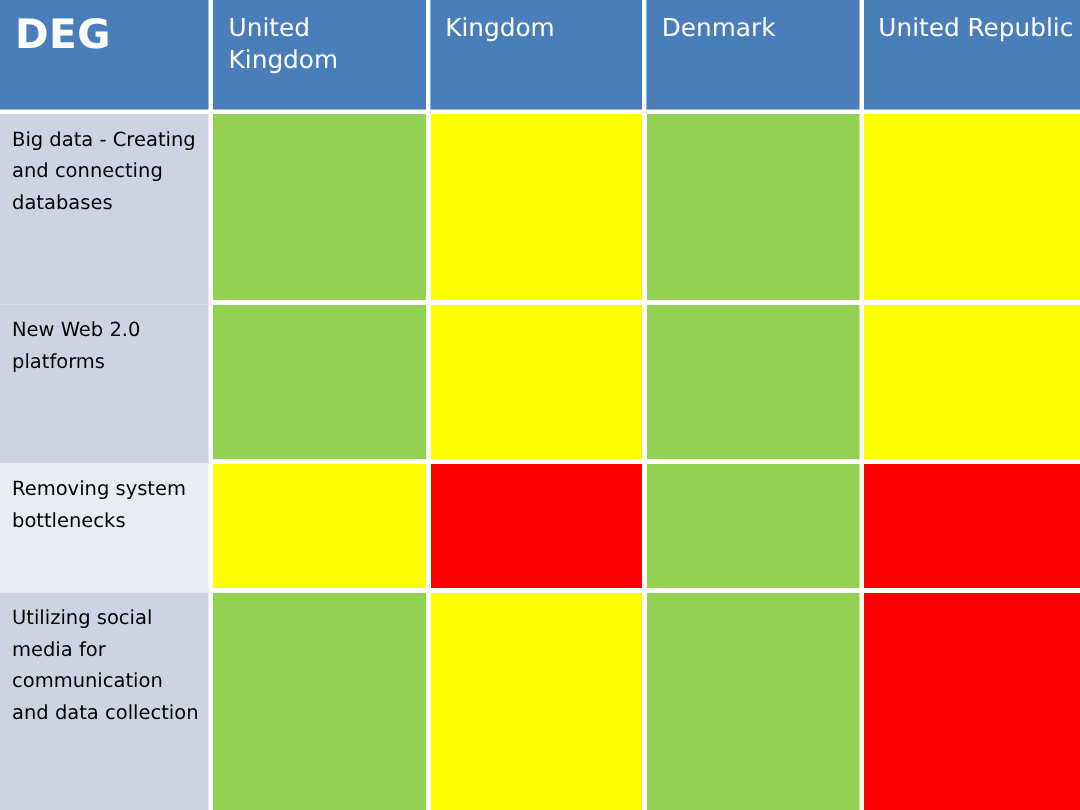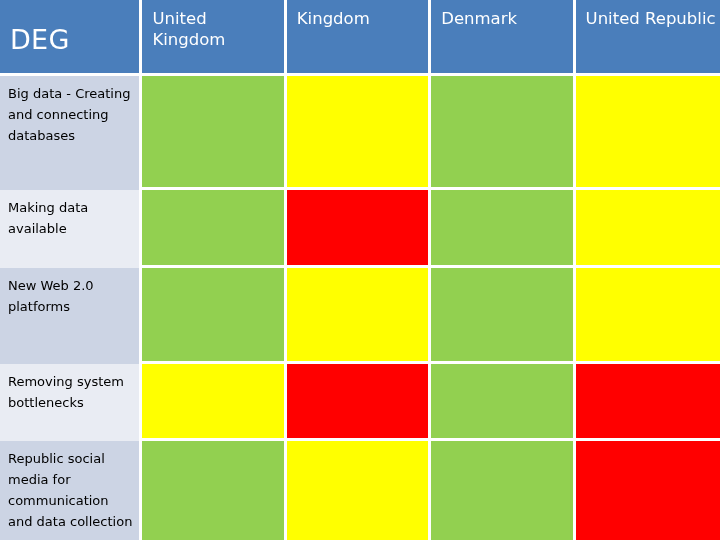--- a/index.html
+++ b/index.html
@@ -46,22 +46,22 @@
     text-align: left;
     padding: 8px 0 0 10px;
     border-right: 3px solid #ffffff;
     border-bottom: 3px solid #ffffff;
     box-sizing: border-box;
   }
   th.header-cell.last { border-right: none; }
 
   th.header-cell.title-cell {
     font-size: 27px;
-    font-weight: normal;
-    padding-top: 22px;
+    font-weight: bold;
+    padding-top: 6px;
     letter-spacing: 0.3px;
   }
 
   
   td.row-label {
     color: #000000;
     font-size: 13px;
     line-height: 1.62;
     text-align: left;
     padding: 7px 6px 4px 8px;
@@ -117,46 +117,39 @@
   <tbody>
 
     <tr class="data-row r0">
       <td class="row-label shade-a">Big data - Creating and connecting databases</td>
       <td class="rating-cell sw-green"></td>
       <td class="rating-cell sw-yellow"></td>
       <td class="rating-cell sw-green"></td>
       <td class="rating-cell last sw-yellow"></td>
     </tr>
 
-    <tr class="data-row r1">
-      <td class="row-label shade-b">Making data available</td>
-      <td class="rating-cell sw-green"></td>
-      <td class="rating-cell sw-red"></td>
-      <td class="rating-cell sw-green"></td>
-      <td class="rating-cell last sw-yellow"></td>
-    </tr>
 
     <tr class="data-row r2">
       <td class="row-label shade-a">New Web 2.0 platforms</td>
       <td class="rating-cell sw-green"></td>
       <td class="rating-cell sw-yellow"></td>
       <td class="rating-cell sw-green"></td>
       <td class="rating-cell last sw-yellow"></td>
     </tr>
 
     <tr class="data-row r3">
       <td class="row-label shade-b">Removing system bottlenecks</td>
       <td class="rating-cell sw-yellow"></td>
       <td class="rating-cell sw-red"></td>
       <td class="rating-cell sw-green"></td>
       <td class="rating-cell last sw-red"></td>
     </tr>
 
     <tr class="data-row r4 last-row">
-      <td class="row-label shade-a">Republic social media for communication and data collection</td>
+      <td class="row-label shade-a">Utilizing social media for communication and data collection</td>
       <td class="rating-cell sw-green"></td>
       <td class="rating-cell sw-yellow"></td>
       <td class="rating-cell sw-green"></td>
       <td class="rating-cell last sw-red"></td>
     </tr>
 
   </tbody>
 </table>
 
 </body></html>

